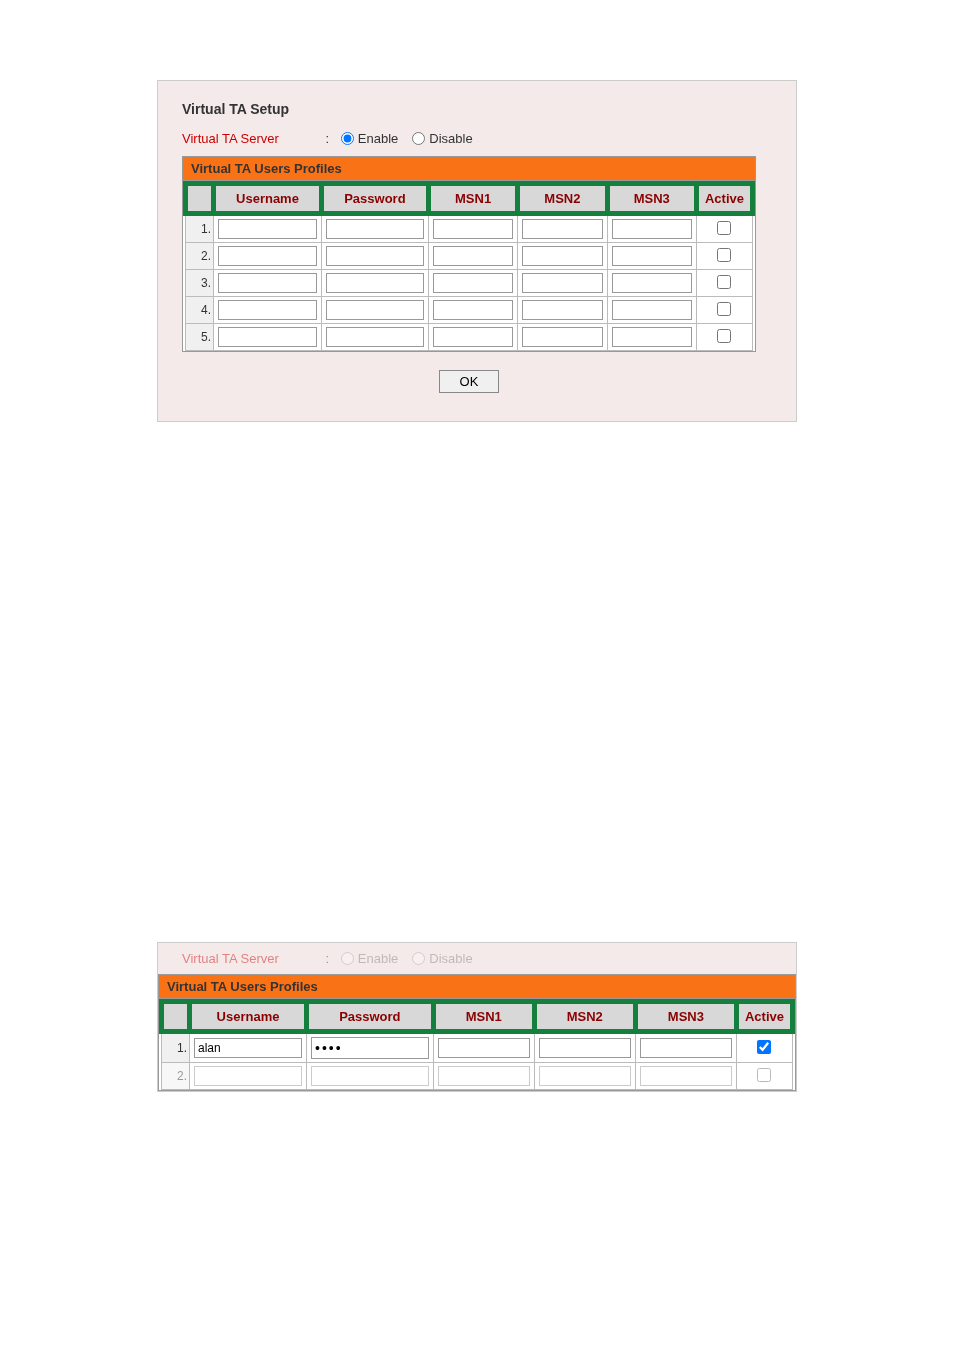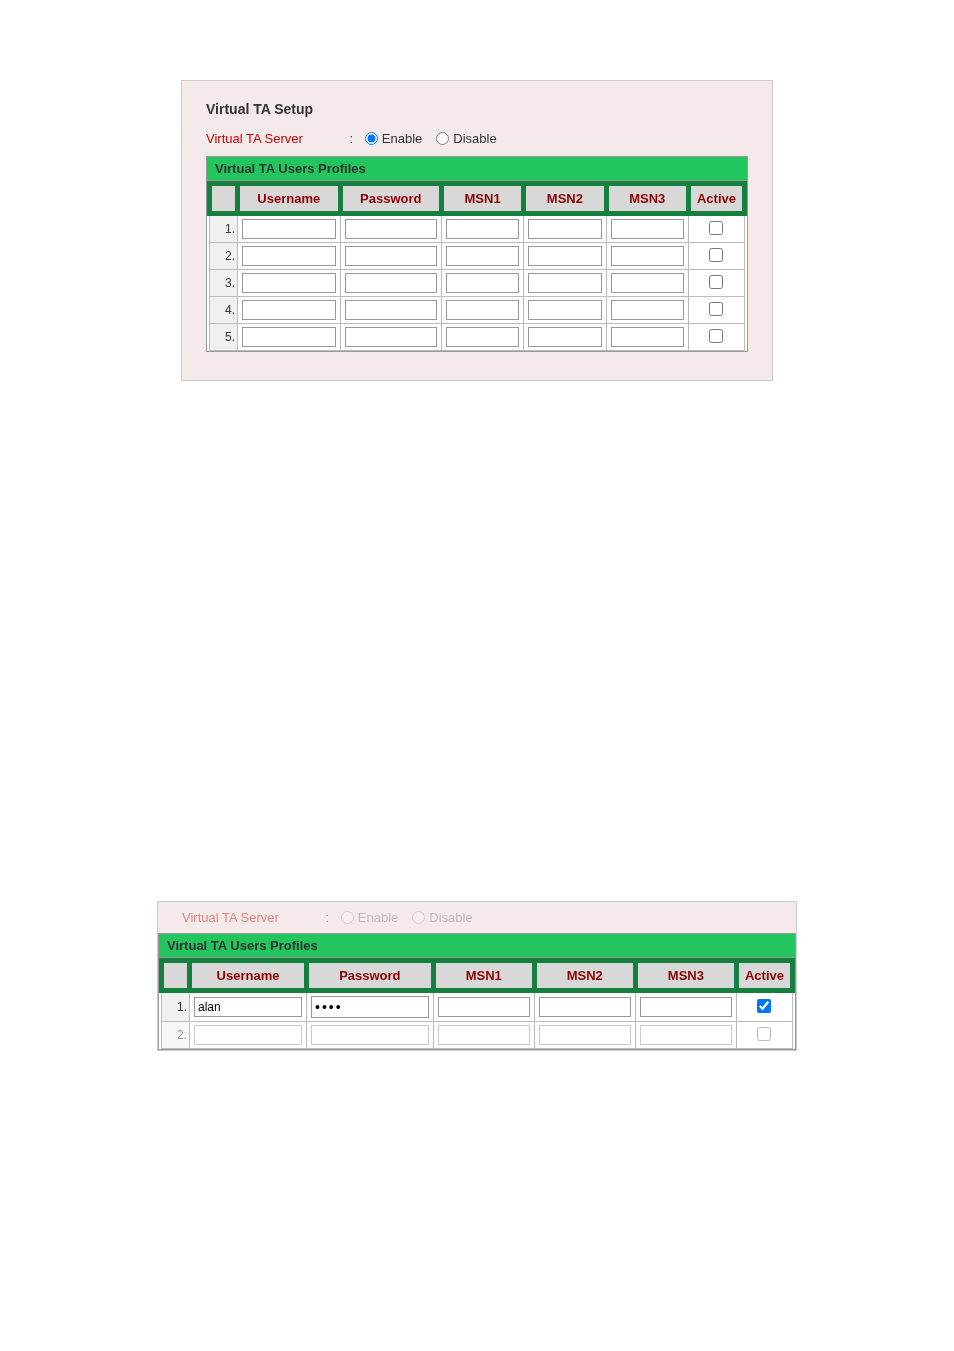--- a/index.html
+++ b/index.html
@@ -14,22 +14,22 @@
       width: 954px;
       min-height: 1351px;
       position: relative;
     }
 
     
     .panel {
       background: #f5eaea;
       border: 1px solid #ccc;
       margin: 80px auto 0 auto;
-      width: 592px;
-      padding: 20px 24px 28px 24px;
+      width: 640px;
+      padding: 20px 40px 28px 24px;
     }
 
     .panel-title {
       font-size: 14px;
       font-weight: bold;
       color: #333;
       margin-bottom: 14px;
     }
 
     .server-row {
@@ -65,21 +65,21 @@
       color: #333;
     }
 
     
     .profiles-section {
       border: 1px solid #999;
       background: #fff;
     }
 
     .profiles-title {
-      background: #22c55e;
+      background: #f97316;
       border-bottom: 1px solid #999;
       padding: 4px 8px;
       font-weight: bold;
       font-size: 13px;
       color: #333;
     }
 
     table.profiles-table {
       width: 100%;
       border-collapse: collapse;
@@ -243,20 +243,23 @@
       <td><input type="password" value="" style=""></td>
       <td><input type="text" value="" style=""></td>
       <td><input type="text" value="" style=""></td>
       <td><input type="text" value="" style=""></td>
       <td><input type="checkbox" style=""></td>
     </tr>
           </tbody>
       </table>
     </div>
 
+    <div class="ok-row">
+      <button class="ok-button">OK</button>
+    </div>
   </div>
 
   <div class="panel-bottom">
 
     <div class="server-row-faded">
       <span class="label">Virtual TA Server</span>
       <span style="margin-right:8px;">&nbsp;:&nbsp;</span>
       <div class="radio-group" style="opacity:0.6;">
         <label>
           <input type="radio" name="server_bottom" value="enable" style="">

